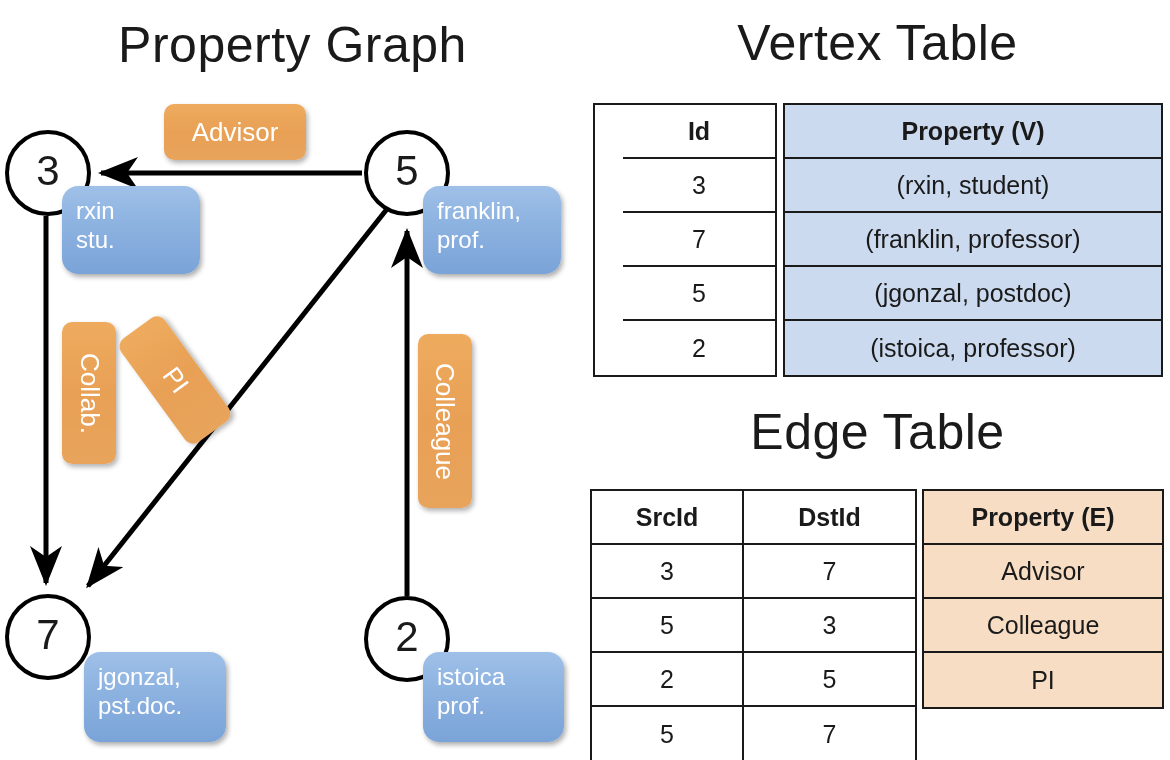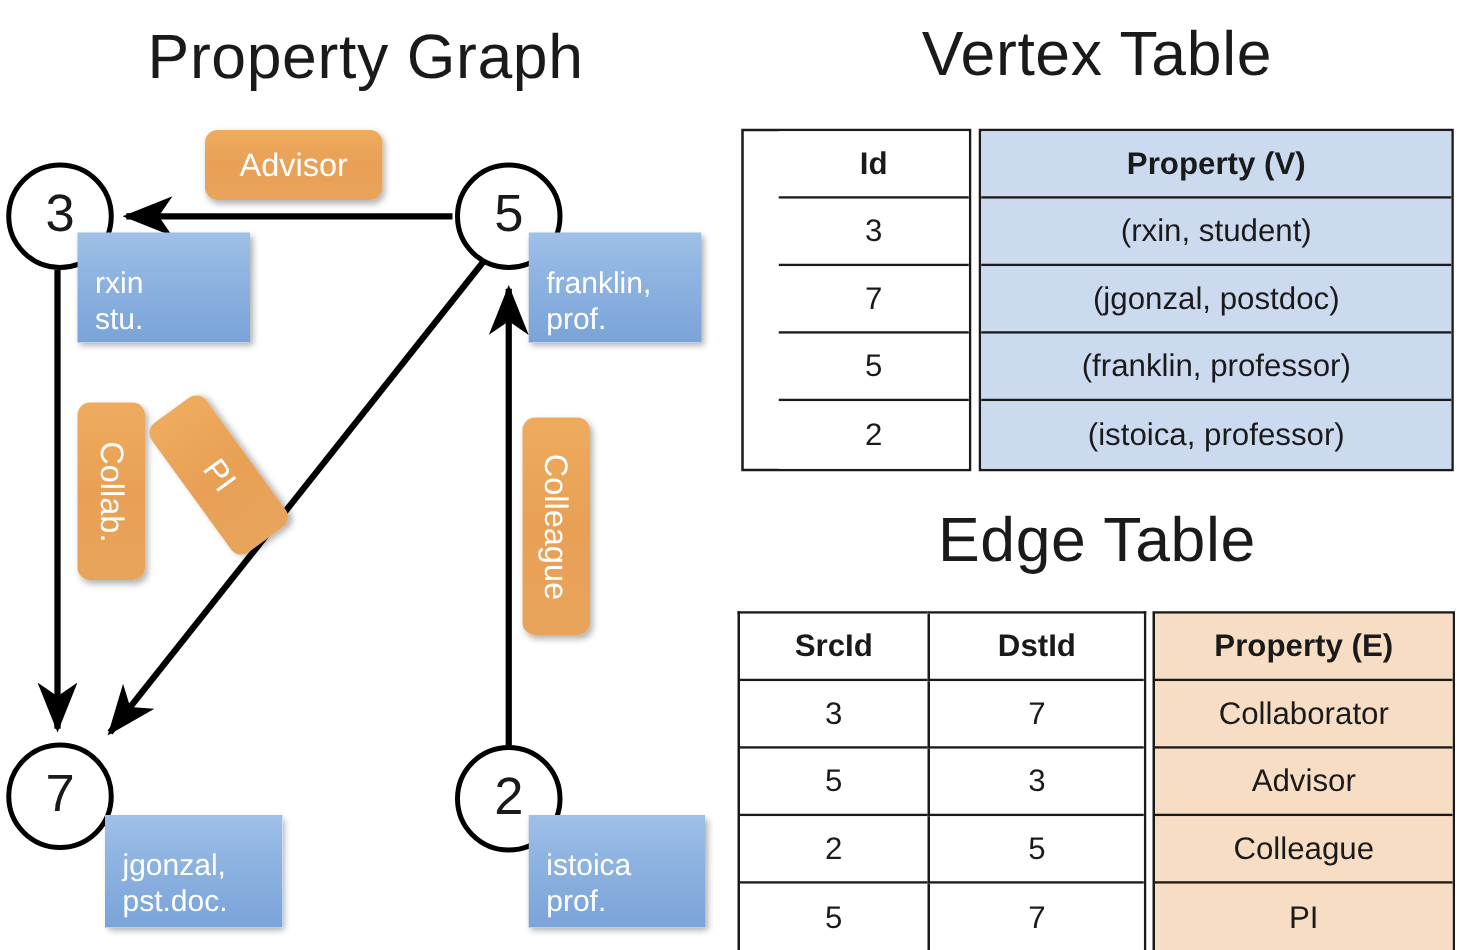--- a/index.html
+++ b/index.html
@@ -60,27 +60,27 @@
   }
   #node-3 { left: 5px;   top: 130px; }
   #node-5 { left: 364px; top: 130px; }
   #node-7 { left: 5px;   top: 594px; }
   #node-2 { left: 364px; top: 596px; }
   .node-circle span { display:block; transform: translateY(-2px); }
 
   
   .prop-box {
     position: absolute;
-    border-radius: 0;
+    border-radius: 16px;
     background: linear-gradient(to bottom, #9fc0e8 0%, #8cb2e0 45%, #7aa3d8 100%);
     box-shadow: 2px 3px 5px rgba(0,0,0,0.32);
     color: #ffffff;
     font-size: 24px;
     line-height: 1.22;
-    padding: 26px 12px 10px 14px;
+    padding: 10px 12px 10px 14px;
     box-sizing: border-box;
     z-index: 6;
   }
   #prop-rxin     { left: 62px;  top: 186px; width: 138px; height: 88px; }
   #prop-franklin { left: 423px; top: 186px; width: 138px; height: 88px; }
   #prop-jgonzal  { left: 62px;  top: 652px; width: 142px; height: 90px; margin-left: 22px; }
   #prop-istoica  { left: 423px; top: 652px; width: 141px; height: 90px; }
 
   
   .edge-label {
@@ -229,22 +229,22 @@
   <div class="tbl-col" id="vertex-id-col">
     <div class="tbl-cell head cell-white">Id</div>
     <div class="tbl-cell cell-white">3</div>
     <div class="tbl-cell cell-white">7</div>
     <div class="tbl-cell cell-white">5</div>
     <div class="tbl-cell cell-white">2</div>
   </div>
   <div class="tbl-col" id="vertex-prop-col">
     <div class="tbl-cell head cell-blue">Property (V)</div>
     <div class="tbl-cell cell-blue">(rxin, student)</div>
+    <div class="tbl-cell cell-blue">(franklin, professor)</div>
     <div class="tbl-cell cell-blue">(jgonzal, postdoc)</div>
-    <div class="tbl-cell cell-blue">(franklin, professor)</div>
     <div class="tbl-cell cell-blue">(istoica, professor)</div>
   </div>
 </div>
 
 <div class="tbl-wrap">
   <div class="tbl-col" id="edge-src-col">
     <div class="tbl-cell head cell-white">SrcId</div>
     <div class="tbl-cell cell-white">3</div>
     <div class="tbl-cell cell-white">5</div>
     <div class="tbl-cell cell-white">2</div>
@@ -252,18 +252,17 @@
   </div>
   <div class="tbl-col" id="edge-dst-col">
     <div class="tbl-cell head cell-white">DstId</div>
     <div class="tbl-cell cell-white">7</div>
     <div class="tbl-cell cell-white">3</div>
     <div class="tbl-cell cell-white">5</div>
     <div class="tbl-cell cell-white">7</div>
   </div>
   <div class="tbl-col" id="edge-prop-col">
     <div class="tbl-cell head cell-peach">Property (E)</div>
-    <div class="tbl-cell cell-peach">Collaborator</div>
     <div class="tbl-cell cell-peach">Advisor</div>
     <div class="tbl-cell cell-peach">Colleague</div>
     <div class="tbl-cell cell-peach">PI</div>
   </div>
 </div>
 
 </body></html>

